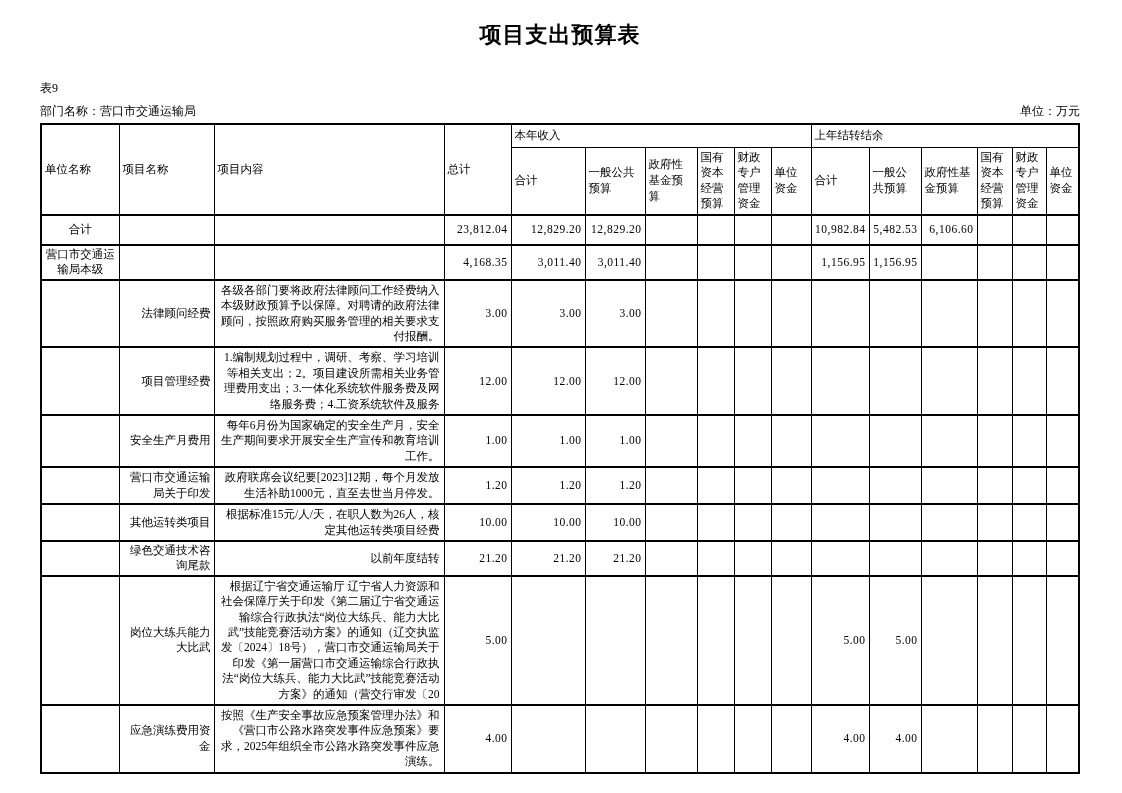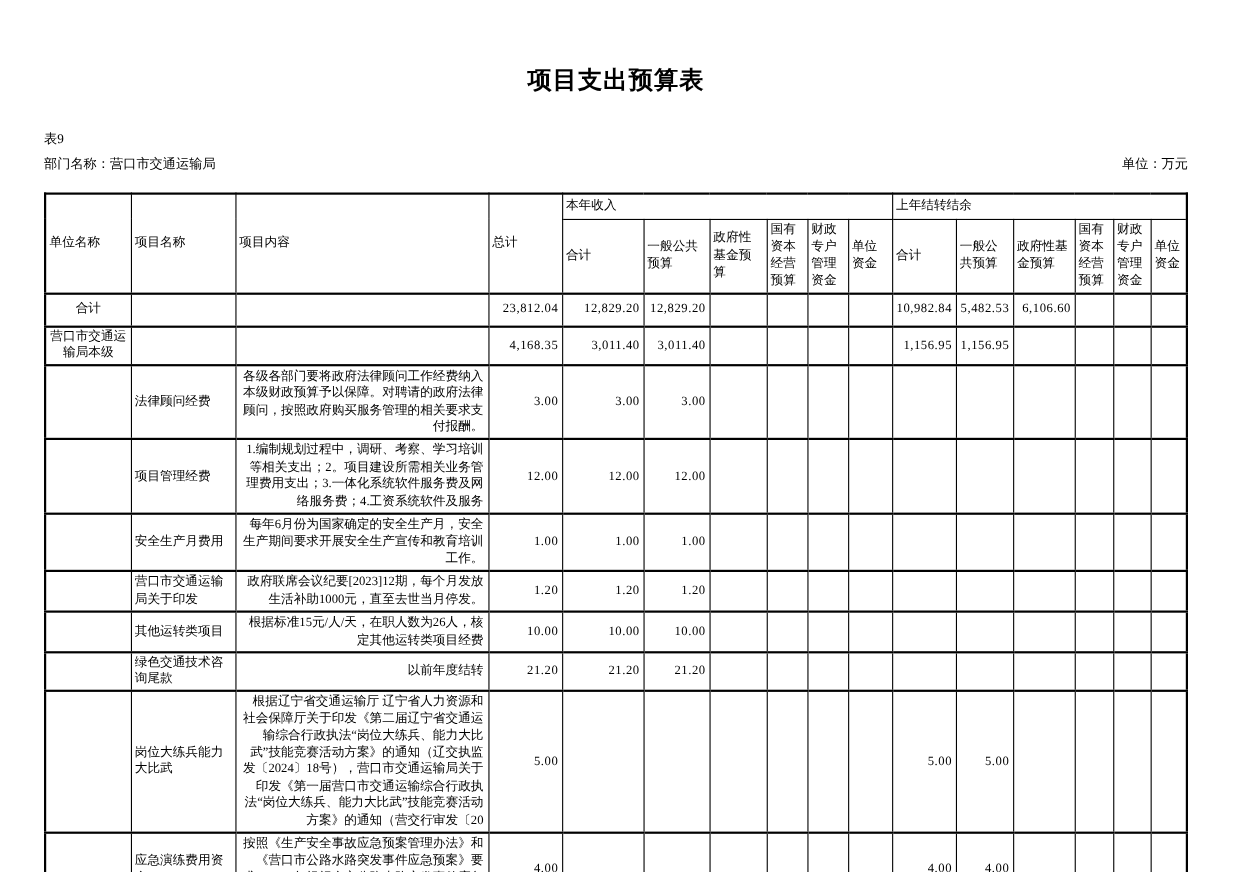--- a/index.html
+++ b/index.html
@@ -9,37 +9,37 @@
     width: 1122px;
     height: 793px;
     font-family: "Liberation Serif", "DejaVu Serif", serif;
     color: #000;
   }
   .page {
     position: relative;
     width: 1122px;
     height: 793px;
     box-sizing: border-box;
-    padding: 58px 42px 0 40px;
+    padding: 20px 42px 0 40px;
     overflow: hidden;
   }
   .title {
     margin: 0 0 30px 0;
     text-align: center;
     font-size: 22px;
     font-weight: bold;
     letter-spacing: 1px;
   }
   .meta { font-size: 12px; }
   .table-no { margin-bottom: 6px; }
   .meta-line {
     display: flex;
     justify-content: space-between;
     align-items: center;
-    margin-bottom: 17px;
+    margin-bottom: 3px;
   }
   table.budget {
     border-collapse: collapse;
     table-layout: fixed;
     width: 1040px;
     border: 2px solid #000;
     font-size: 11.5px;
   }
   th, td {
     border: 1px solid #000;
@@ -58,21 +58,21 @@
   thead tr.group-row th { border-bottom-width: 1px; height: 23px; }
   thead tr.sub-row th { height: 68px; }
   tbody td {
     border-top-width: 2px;
     border-bottom-width: 2px;
     vertical-align: middle;
     line-height: 1.34;
   }
   td.c-unit { text-align: center; }
   tbody tr:first-child td.c-unit { text-align: center; }
-  td.c-proj { text-align: left; }
+  td.c-proj { text-align: right; }
   td.c-content { text-align: right; padding: 2px 4px; }
   td.c-num { text-align: right; padding-right: 3px; letter-spacing: 0.5px; white-space: nowrap; }
 </style>
 </head>
 <body>
 
 <div class="page">
   <h1 class="title">项目支出预算表</h1>
 
   <div class="meta">

